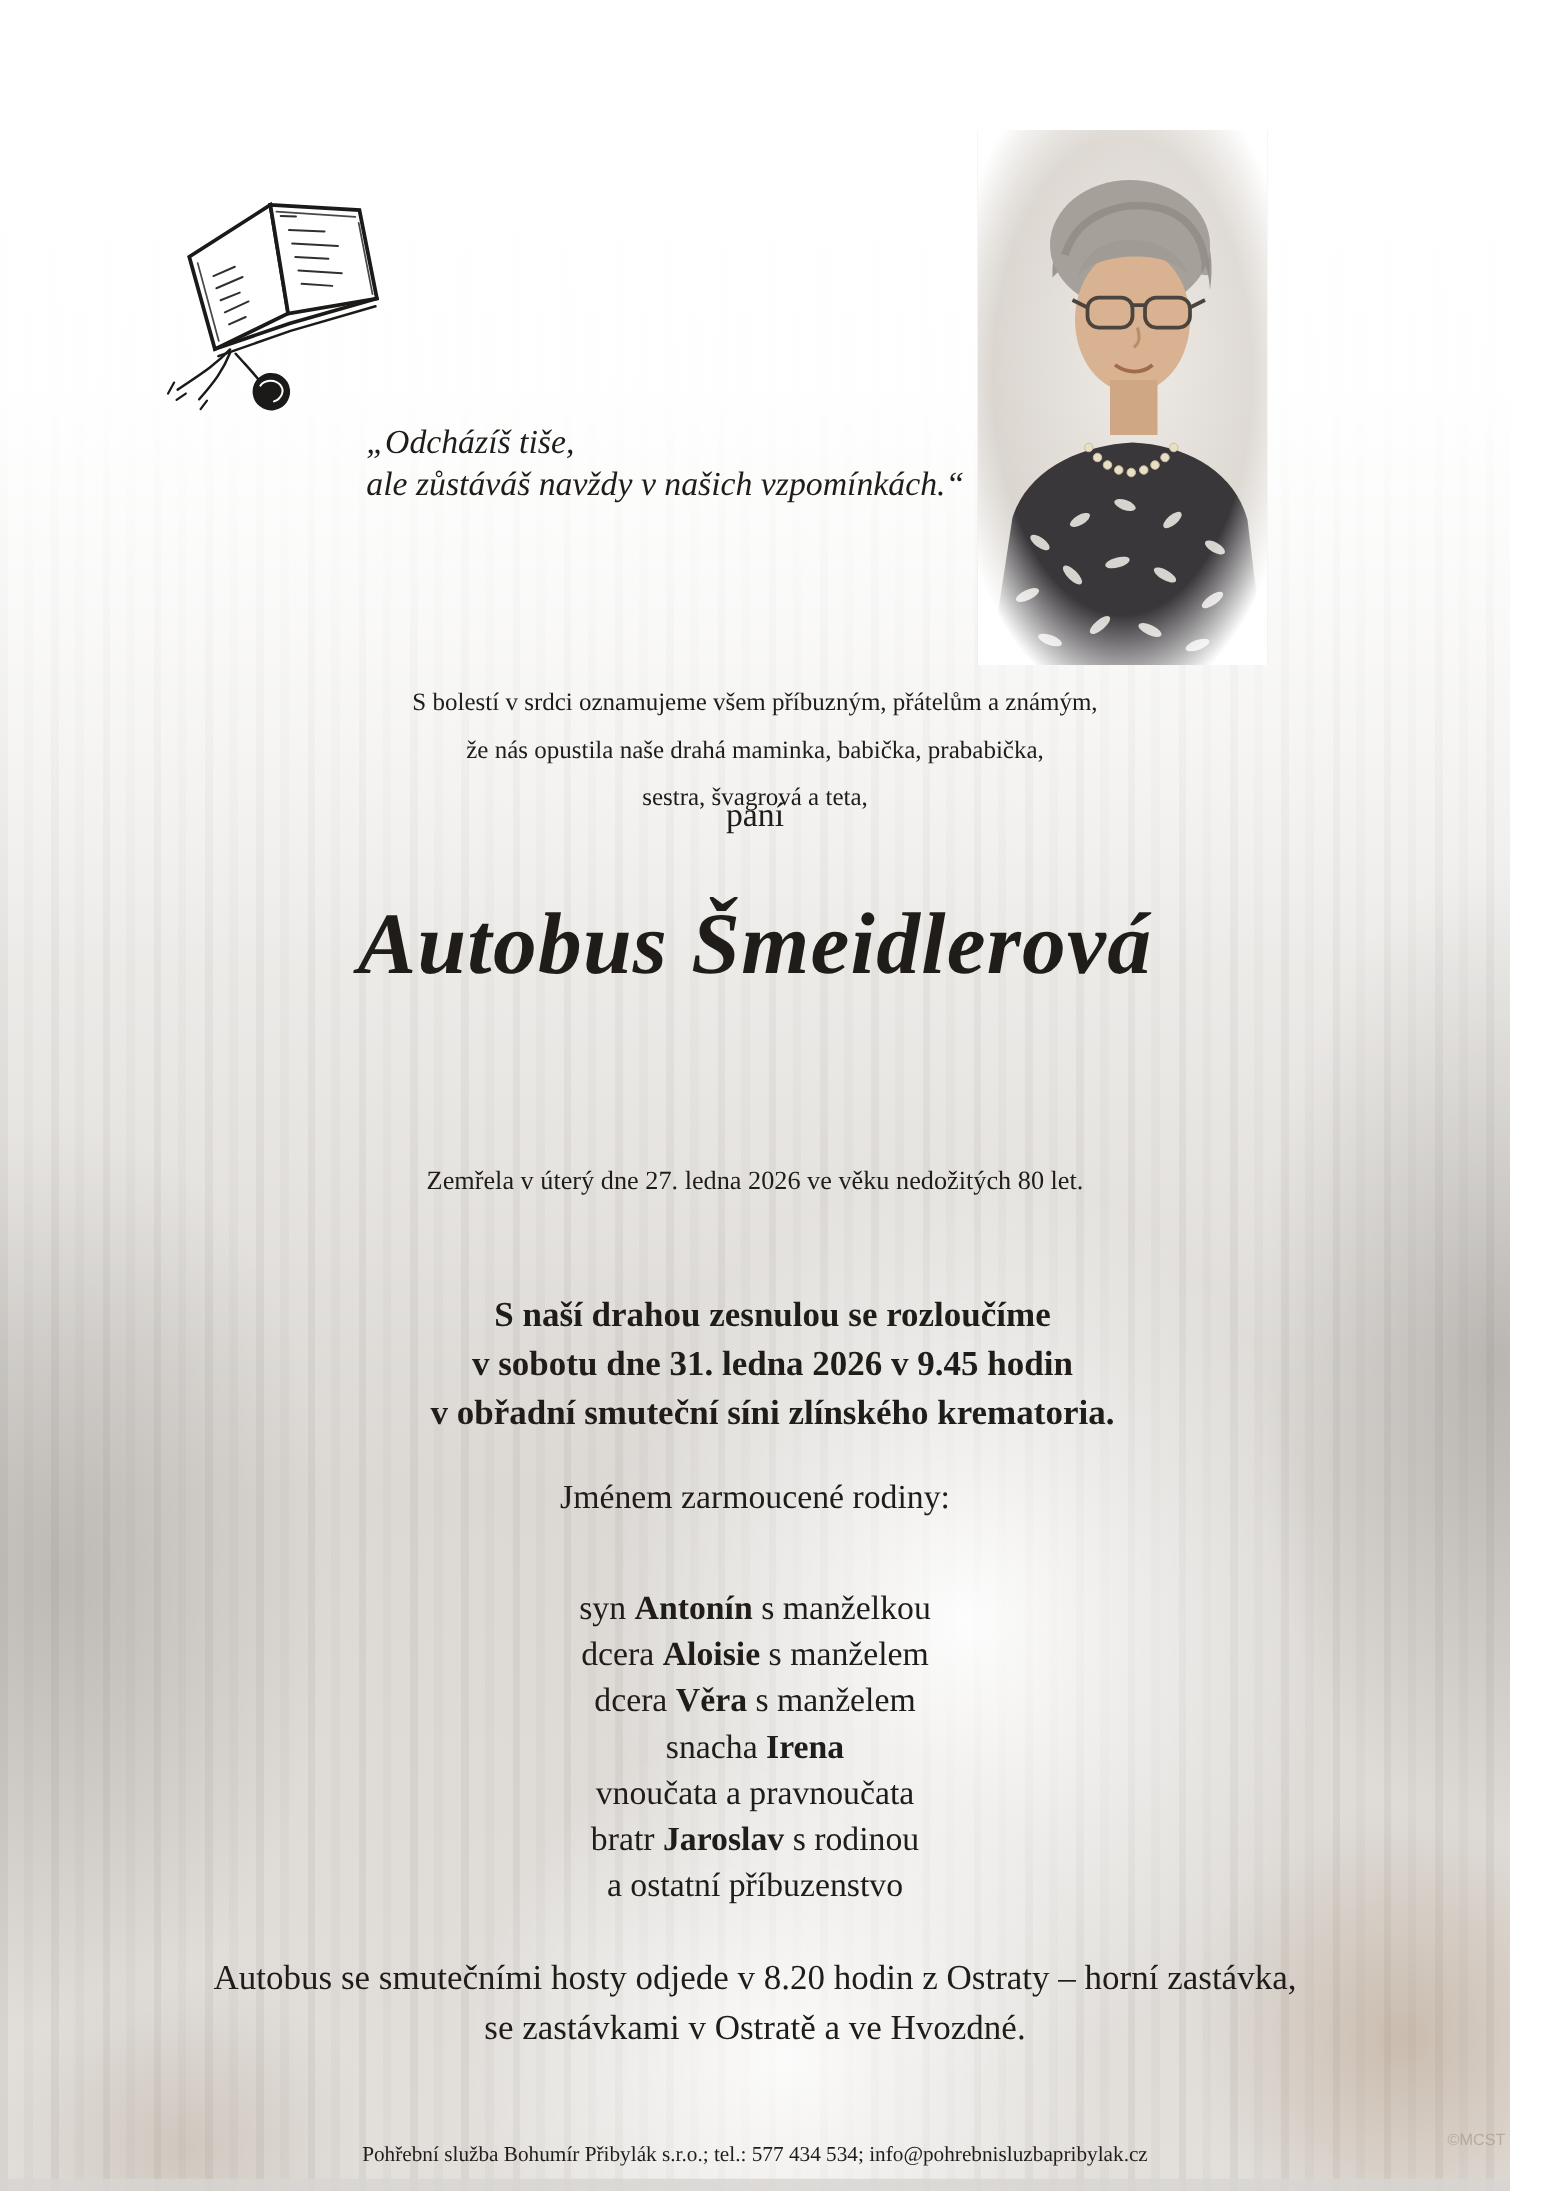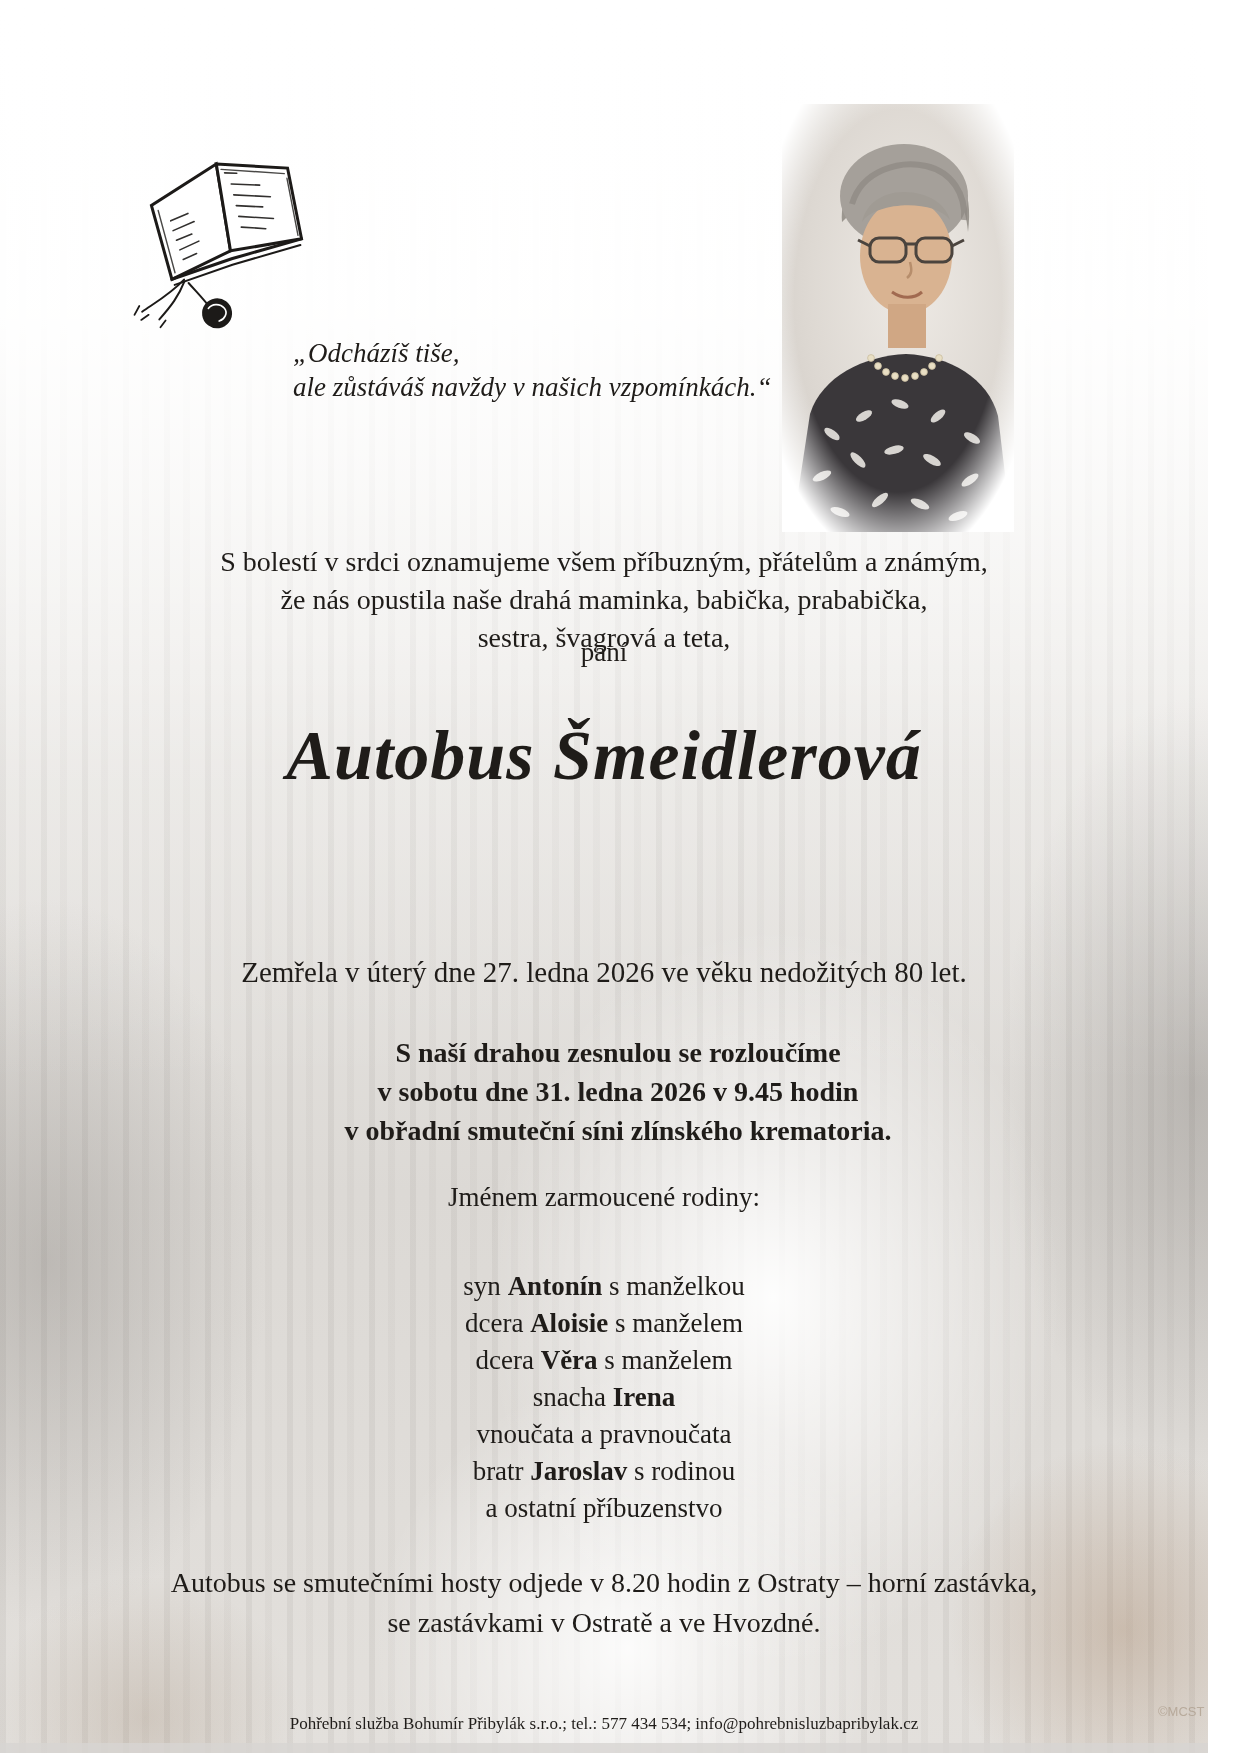--- a/index.html
+++ b/index.html
@@ -28,24 +28,24 @@
   .book-illustration { position:absolute; left:118px; top:133px; width:218px; height:200px; }
 
   
   .quote { position:absolute; left:293px; top:336px; font-style:italic; font-size:27px; line-height:34px; }
 
   
   .portrait { position:absolute; left:782px; top:104px; width:232px; height:428px; }
 
   
   .center-block { position:absolute; left:0; right:0; text-align:center; }
-  .announcement { top:543px; font-size:28px; line-height:38px; }
+  .announcement { top:543px; font-size:20px; line-height:38px; }
   .salutation   { top:637px; font-size:27px; }
   .deceased-name{ top:716px; font-size:70px; font-weight:bold; font-style:italic; letter-spacing:1px; }
-  .death-line   { top:956px; font-size:29px; }
+  .death-line   { top:932px; font-size:21px; }
   .farewell     { top:1033px; font-size:28px; line-height:39px; font-weight:bold;margin-left:28px; }
   .family-intro { top:1182px; font-size:27px; }
   .family-list  { top:1268px; font-size:27px; line-height:37px; }
   .bus-info     { top:1563px; font-size:28px; line-height:40px; }
   .footer-line  { top:1690px; font-size:17px;margin-top:24px; }
   .watermark    { position:absolute; left:1158px; top:1704px; font-size:13px; color:rgba(158,140,120,0.55); font-family:"Liberation Sans", sans-serif; }
   .b { font-weight:bold; }
 </style>
 </head>
 <body>

